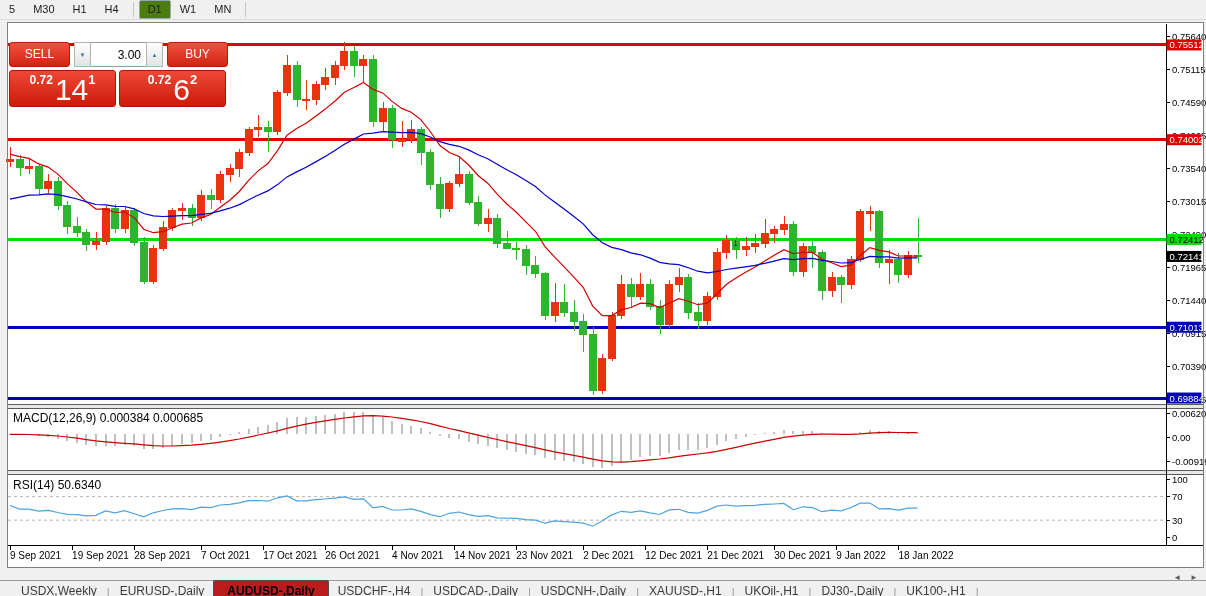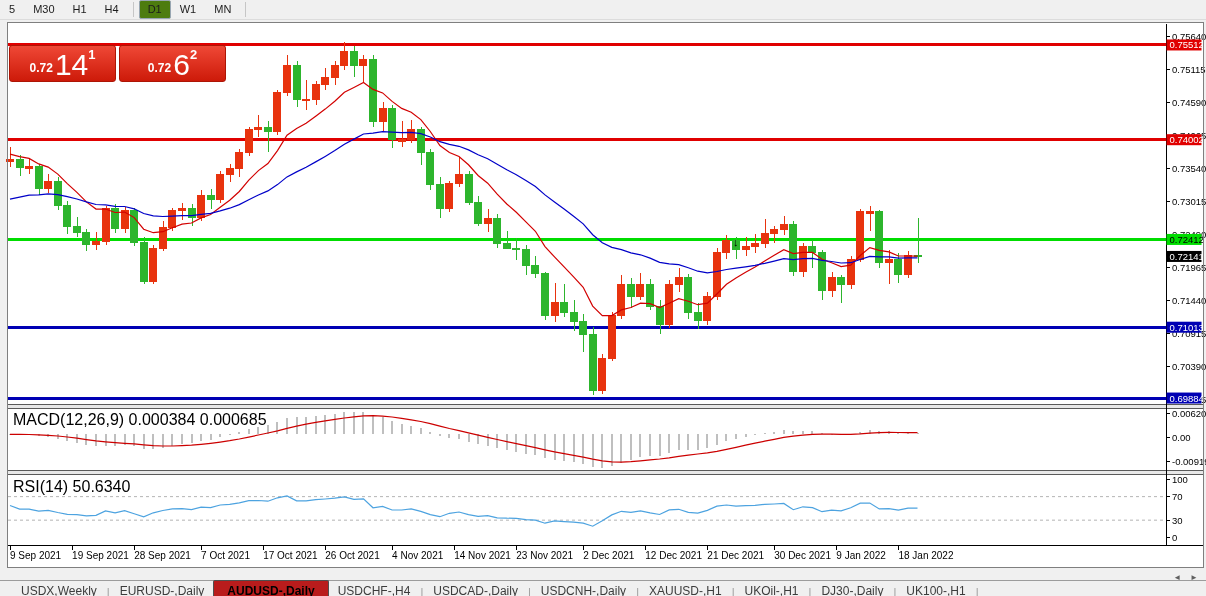--- a/index.html
+++ b/index.html
@@ -27,26 +27,26 @@
              background:linear-gradient(#f05140,#d02512);border:1px solid #b01d0c;border-radius:3px;cursor:pointer;}
   .vol-cluster{flex:1;display:flex;align-items:stretch;}
   .spin{width:17px;background:linear-gradient(#fefefe,#e2e2e2);border:1px solid #b4b4b4;
         color:#3f6fa8;font-size:6px;line-height:6px;padding:0;cursor:pointer;}
   .vol{width:50px;flex:1;border:1px solid #9a9a9a;border-left:none;border-right:none;
        font-size:12px;text-align:right;padding:0 5px 0 0;font-family:"Liberation Sans",sans-serif;}
   .tp-row2{display:flex;gap:3px;margin-top:3px;}
   .price-box{flex:1;height:34px;background:linear-gradient(#ef4836,#cd1a09);border:1px solid #ad1505;
              border-radius:3px;color:#fff;display:flex;justify-content:center;align-items:flex-end;
              padding-bottom:1px;cursor:pointer;}
-  .pp-small{font-size:12px;font-weight:bold;margin:0 2px 5px 0;}
+  .pp-small{font-size:12px;font-weight:bold;margin:0 2px 18px 0;}
   .pp-big{font-size:30px;font-weight:normal;line-height:30px;}
   .pp-sup{font-size:13px;font-weight:bold;align-self:flex-start;margin-top:1px;}
 
   
-  .ind-label{position:absolute;z-index:3;font-size:16px;color:#000;white-space:nowrap;}
+  .ind-label{position:absolute;z-index:3;font-size:12px;color:#000;white-space:nowrap;}
   .ind-label b{font-weight:normal;}
 
   
   .tabbar{position:absolute;left:0;top:568px;width:1206px;height:22px;background:#f0f0f0;
           border-top:1px solid #9c9c9c;display:flex;align-items:flex-end;padding-left:12px;
           box-sizing:border-box;z-index:4;margin-top:12px;}
   .tab{font-size:12px;color:#3c3c3c;padding:3px 9px 4px 9px;cursor:pointer;white-space:nowrap;}
   .tab.active{background:#b91c1c;border:1px solid #4f4f4f;border-bottom:1px solid #fff;color:#000;
               font-weight:bold;border-radius:2px 2px 0 0;padding:3px 13px 4px 13px;margin-bottom:-1px;}
   .tsep{color:#9a9a9a;font-size:11px;align-self:center;margin:0 1px;}
@@ -470,20 +470,29 @@
         <line x1="836.3345" x2="836.3345" y1="546" y2="550" stroke="#000" shape-rendering="crispEdges"></line>
         <text x="836.3345" y="559" font-size="10" fill="#000">9 Jan 2022</text>
         <line x1="898.4290000000001" x2="898.4290000000001" y1="546" y2="550" stroke="#000" shape-rendering="crispEdges"></line>
         <text x="898.4290000000001" y="559" font-size="10" fill="#000">18 Jan 2022</text>
       </g>
       <rect x="7.5" y="22.5" width="1196" height="545" fill="none" stroke="#7f7f7f" shape-rendering="crispEdges"></rect>
     </svg>
 
 
   <div class="trade-panel">
+    <div class="tp-row1">
+      <div class="btn-trade">SELL</div>
+      <div class="vol-cluster">
+        <button class="spin">▼</button>
+        <input class="vol" value="3.00" style="">
+        <button class="spin">▲</button>
+      </div>
+      <div class="btn-trade">BUY</div>
+    </div>
     <div class="tp-row2">
       <div class="price-box">
         <span class="pp-small">0.72</span>
         <span class="pp-big">14</span>
         <span class="pp-sup">1</span>
       </div>
       <div class="price-box">
         <span class="pp-small">0.72</span>
         <span class="pp-big">6</span>
         <span class="pp-sup">2</span>

